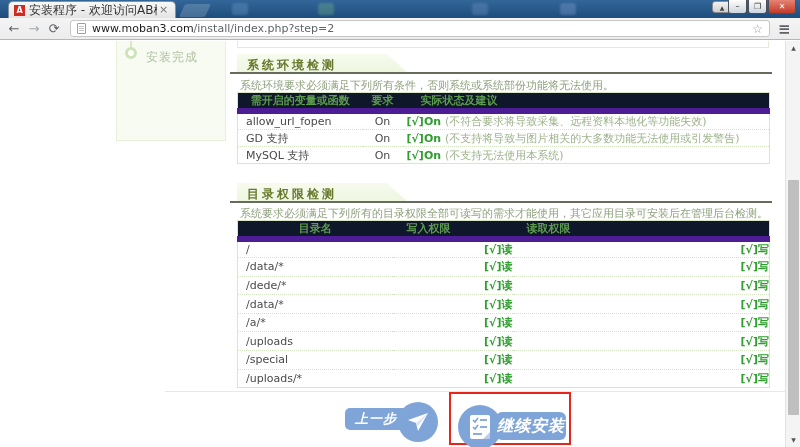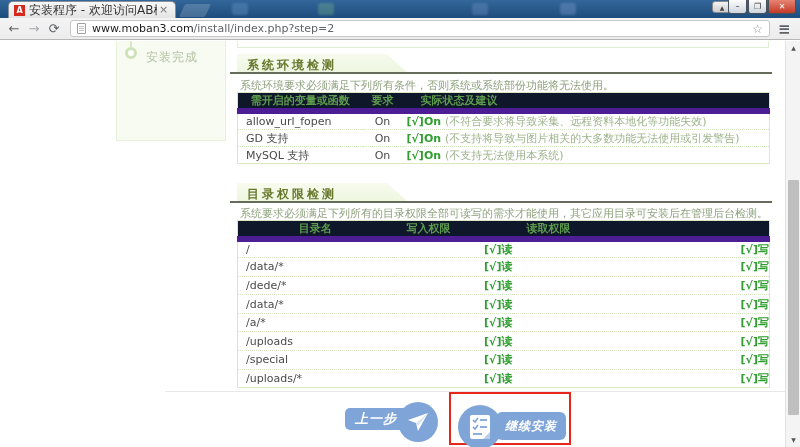--- a/index.html
+++ b/index.html
@@ -85,21 +85,21 @@
   .divider { position:absolute; left:-65px; top:350px; width:628px; height:1px; background:#e8e8e8; }
 
   
   .btn-prev-rect { position:absolute; left:115px; top:367px; width:62px; height:22px; background:#7fa5d8; border-radius:5px;
     color:#fff; font-size:13px; font-weight:bold; font-style:italic; text-align:center; line-height:22px; letter-spacing:1px; }
   .btn-prev-circ { position:absolute; left:168px; top:361px; width:40px; height:40px; background:#7fa5d8; border-radius:50%;
     display:flex; align-items:center; justify-content:center; }
   .btn-next-circ { position:absolute; left:228px; top:364px; width:44px; height:44px; background:#7fa5d8; border-radius:50%;
     display:flex; align-items:center; justify-content:center; }
   .btn-next-rect { position:absolute; left:266px; top:371px; width:70px; height:28px; background:#7fa5d8; border-radius:6px;
-    color:#fff; font-size:12px; font-weight:bold; font-style:italic; text-align:center; line-height:28px; letter-spacing:1px; }
+    color:#fff; font-size:16px; font-weight:bold; font-style:italic; text-align:center; line-height:28px; letter-spacing:1px; }
   .red-box { position:absolute; left:219px; top:351px; width:122px; height:53px; border:2px solid #e8251b; }
 </style>
 </head>
 <body>
 
 <div class="titlebar">
   <div class="blob" style="left:232px;background:#7fb2e0"></div>
   <div class="blob" style="left:318px;background:#8fd08f"></div>
   <div class="blob" style="left:472px;background:#8aa6d8"></div>
   <div class="blob" style="left:560px;background:#9db7e6"></div>

